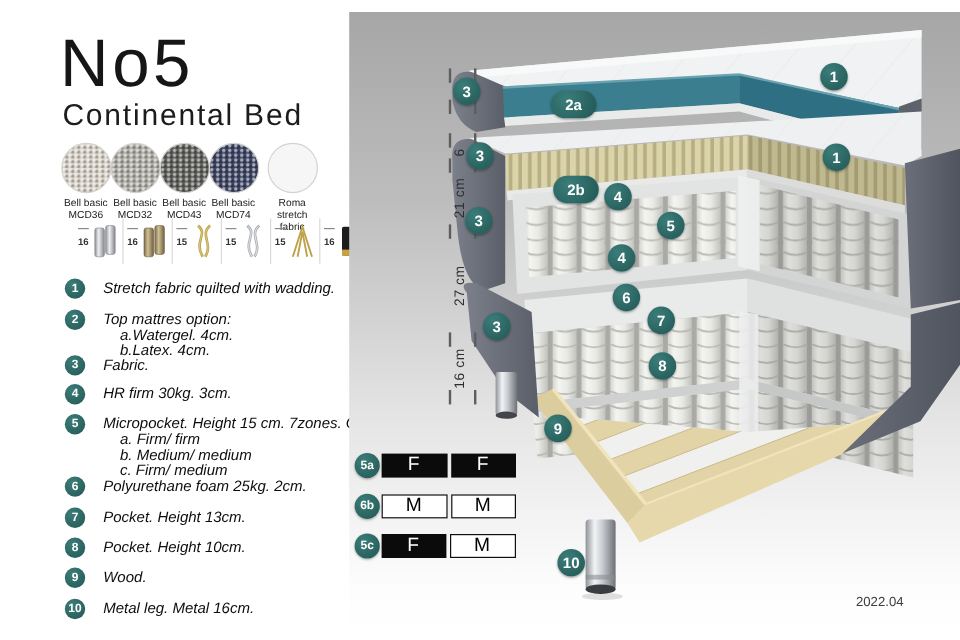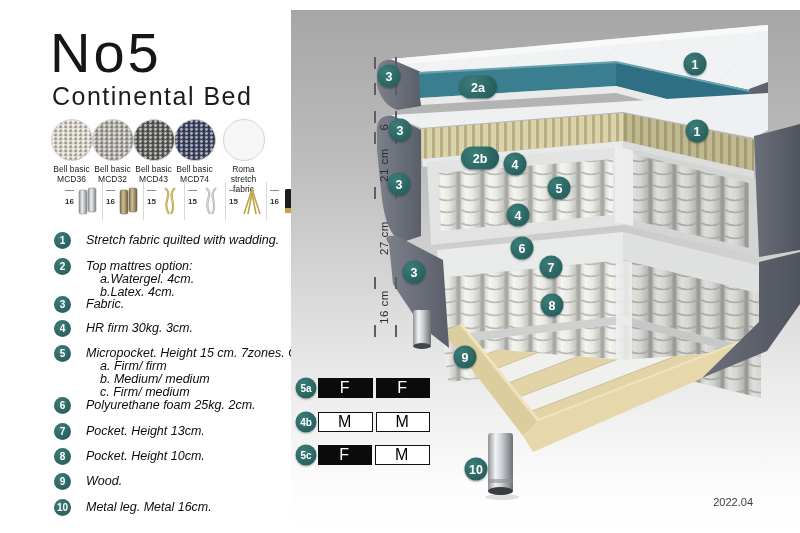--- a/index.html
+++ b/index.html
@@ -380,21 +380,21 @@
     <div class="db" style="left:261px;top:295px">8</div>
     <div class="db" style="left:123px;top:262px">3</div>
     <div class="db" style="left:174px;top:347px">9</div>
     <div class="db" style="left:185px;top:459px">10</div>
 
     <div class="fb" style="left:15px;top:378px">5a</div>
     <div class="frow" style="top:368px">
       <div class="fcell black">F</div>
       <div class="fcell black">F</div>
     </div>
-    <div class="fb" style="left:15px;top:412px">4b</div>
+    <div class="fb" style="left:15px;top:412px">6b</div>
     <div class="frow" style="top:402px">
       <div class="fcell white">M</div>
       <div class="fcell white">M</div>
     </div>
     <div class="fb" style="left:15px;top:445px">5c</div>
     <div class="frow" style="top:435px">
       <div class="fcell black">F</div>
       <div class="fcell white">M</div>
     </div>
 

